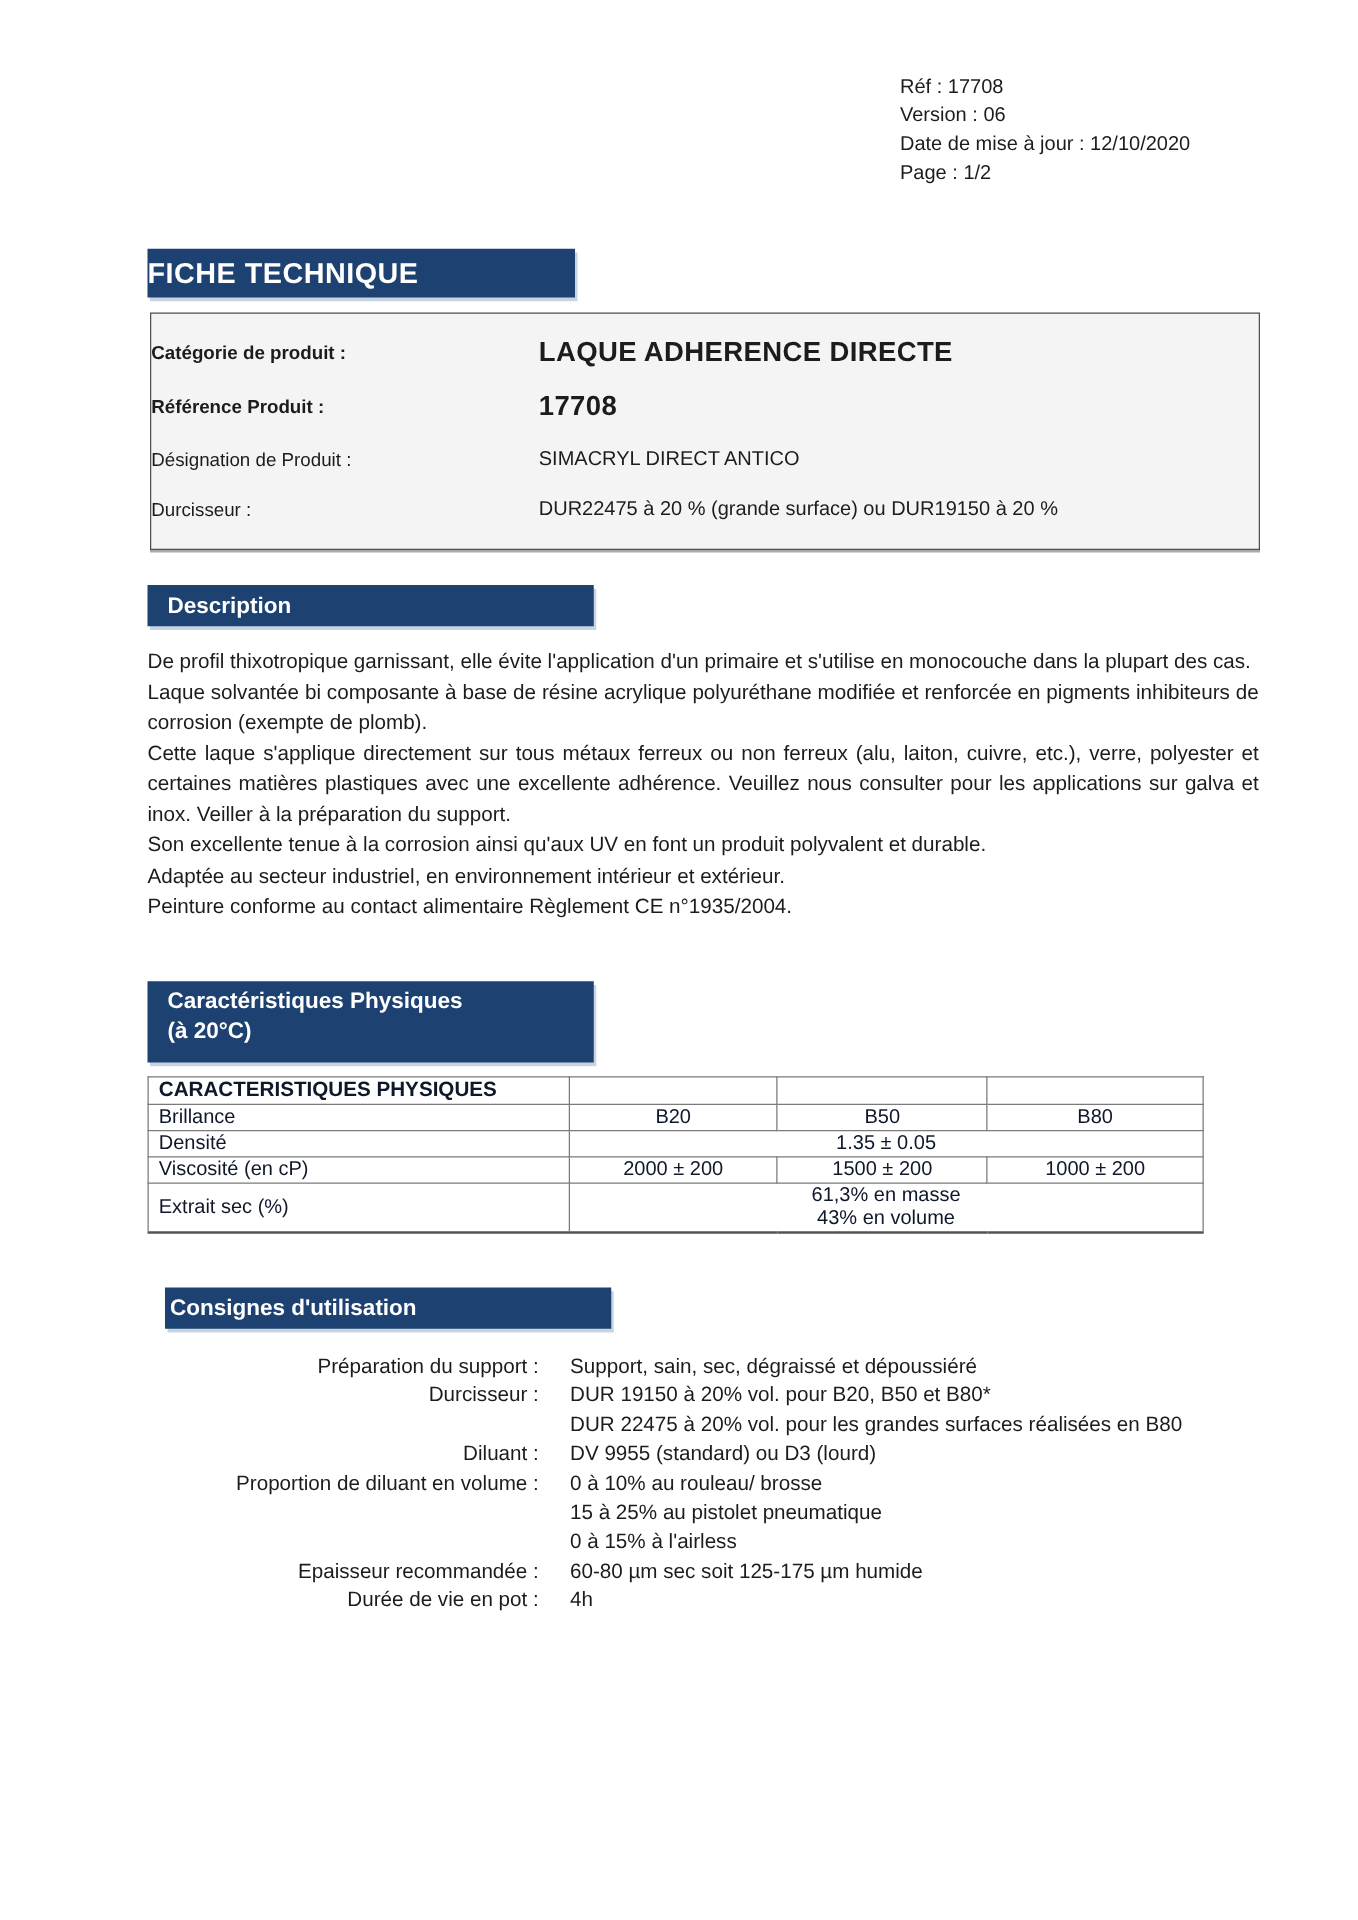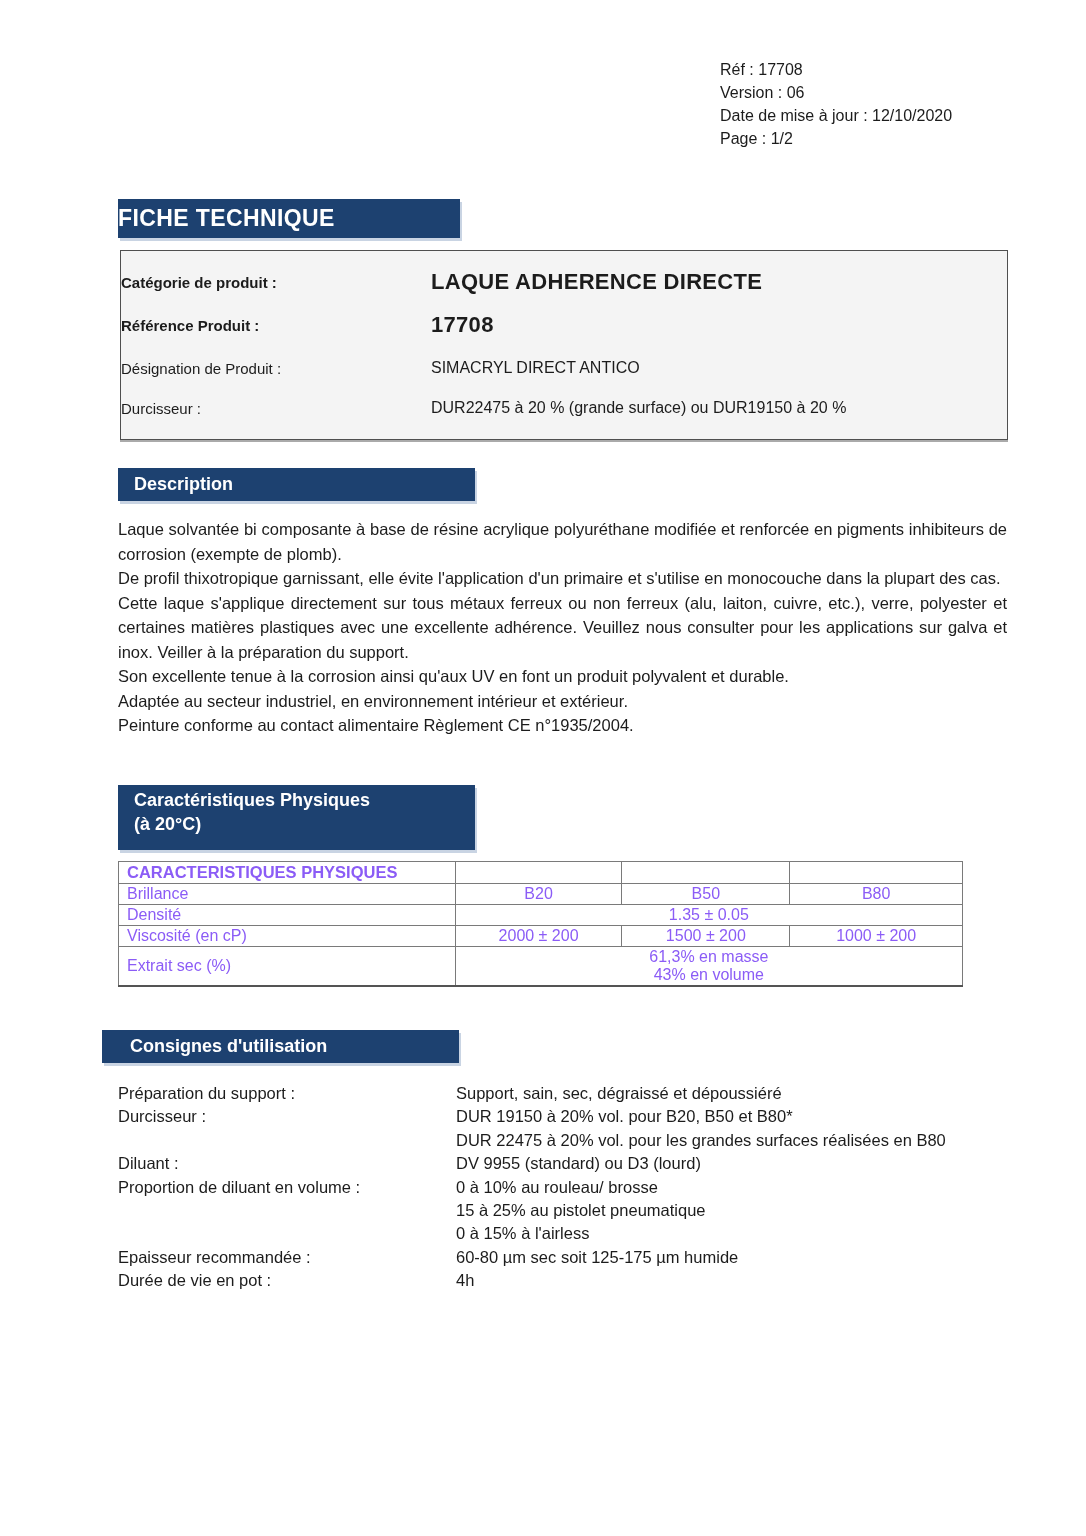--- a/index.html
+++ b/index.html
@@ -12,21 +12,21 @@
   .meta { position:absolute; left:720px; top:58px; font-size:16px; line-height:23px; }
 
   
   .banner {
     position:absolute; background:#1d4170; color:#ffffff; font-weight:bold;
     box-sizing:border-box; box-shadow:2px 3px 0 #c9d4e3;
   }
   .main-banner  { left:118px; top:199px; width:342px; height:39px; font-size:23px; line-height:39px; letter-spacing:0.4px; }
   .desc-banner  { left:118px; top:468px; width:357px; height:33px; font-size:18px; line-height:33px; padding-left:16px; }
   .phys-banner  { left:118px; top:785px; width:357px; height:65px; font-size:18px; line-height:24px; padding:3px 0 0 16px; }
-  .usage-banner { left:102px; top:1030px; width:357px; height:33px; font-size:18px; line-height:33px; padding-left:28px; }
+  .usage-banner { left:132px; top:1030px; width:357px; height:33px; font-size:18px; line-height:33px; padding-left:4px; }
 
   
   .product-box {
     position:absolute; left:120px; top:250px; width:888px; height:190px;
     background:#f4f4f4; border:1px solid #4f4f4f; box-shadow:0 2px 0 #aaaaaa; box-sizing:border-box;
   }
   .pb-row { position:absolute; left:0; width:100%; display:flex; align-items:center; }
   .pb-label { width:258px; text-align:left; font-size:15px; }
   .pb-label.bold { font-weight:bold; }
   .pb-value { margin-left:52px; font-size:16px; }
@@ -39,36 +39,36 @@
   
   .desc-text {
     position:absolute; left:118px; top:517px; width:889px;
     font-size:16.5px; line-height:24.5px; text-align:justify;
   }
   .desc-text p { margin:0; }
 
   
   .phys-table {
     position:absolute; left:118px; top:861px; width:845px;
-    border-collapse:collapse; font-size:16px; color:#8b5cf6;
+    border-collapse:collapse; font-size:16px; color:#0f172a;
   }
   .phys-table td { border:1px solid #7a7a7a; padding:1px 8px; height:21px; box-sizing:border-box; }
   .phys-table { border:1px solid #545454; }
   .phys-table tr:last-child td { border-bottom:2px solid #545454; }
   .phys-table .c1 { width:337px; }
   .phys-table .c2 { width:167px; }
   .phys-table .c3 { width:168px; }
   .phys-table .c4 { width:173px; }
   .phys-table .hdr { font-weight:bold; font-size:16.5px; }
   .phys-table .center { text-align:center; }
 
   
   .usage-list { position:absolute; left:118px; top:1082px; width:902px; font-size:16.5px; }
   .u-row { display:flex; line-height:23.4px; }
-  .u-label { width:313px; flex:none; }
+  .u-label { width:313px; text-align:right; flex:none; }
   .u-value { margin-left:25px;text-align:right; }
 </style>
 </head>
 <body>
 
 <div class="page">
 
   <div class="meta">
     <div>Réf : 17708</div>
     <div>Version : 06</div>
@@ -96,22 +96,22 @@
     <div class="pb-row pb-r4">
       <div class="pb-label">Durcisseur :</div>
       <div class="pb-value">DUR22475 à 20 % (grande surface) ou DUR19150 à 20 %</div>
     </div>
   </div>
 
   <div class="banner desc-banner">
     <span>Description</span>
   </div>
   <div class="desc-text">
+    <p>De profil thixotropique garnissant, elle évite l'application d'un primaire et s'utilise en monocouche dans la plupart des cas.</p>
     <p>Laque solvantée bi composante à base de résine acrylique polyuréthane modifiée et renforcée en pigments inhibiteurs de corrosion (exempte de plomb).</p>
-    <p>De profil thixotropique garnissant, elle évite l'application d'un primaire et s'utilise en monocouche dans la plupart des cas.</p>
     <p>Cette laque s'applique directement sur tous métaux ferreux ou non ferreux (alu, laiton, cuivre, etc.), verre, polyester et certaines matières plastiques avec une excellente adhérence. Veuillez nous consulter pour les applications sur galva et inox. Veiller à la préparation du support.</p>
     <p>Son excellente tenue à la corrosion ainsi qu'aux UV en font un produit polyvalent et durable.</p>
     <p>Adaptée au secteur industriel, en environnement intérieur et extérieur.</p>
     <p>Peinture conforme au contact alimentaire Règlement CE n°1935/2004.</p>
   </div>
 
   <div class="banner phys-banner">
     <div>Caractéristiques Physiques</div>
     <div>(à 20°C)</div>
   </div>

